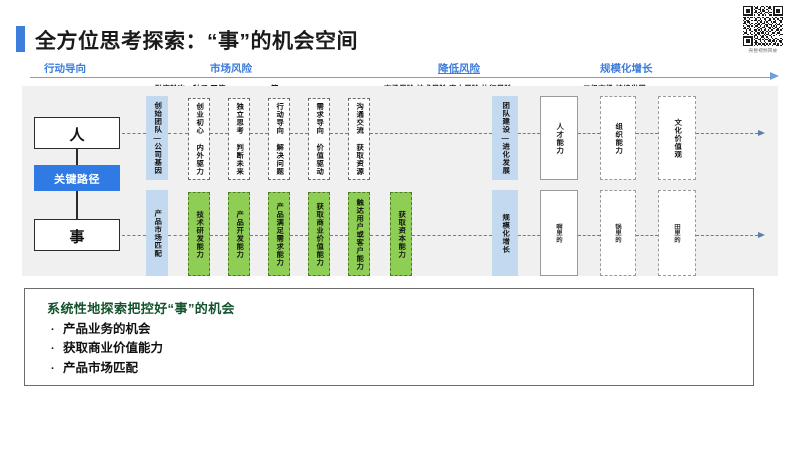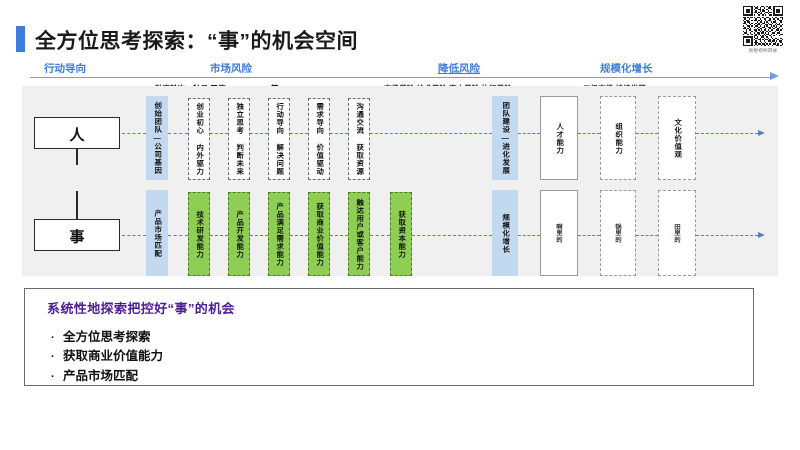--- a/index.html
+++ b/index.html
@@ -211,22 +211,22 @@
     left: 24px; top: 288px;
     width: 730px; height: 98px;
     background: #ffffff;
     border: 1.3px solid #6b6b6b;
     box-sizing: border-box;
     padding: 9px 0 0 22px;
   }
   .summary-title {
     font-size: 13px;
     font-weight: bold;
-    color: #4c1d95;
-    margin-bottom: 13px;
+    color: #14532d;
+    margin-bottom: 5px;
     letter-spacing: 0.4px;
   }
   .summary-list {
     margin: 0;
     padding: 0;
     list-style: none;
   }
   .summary-list li {
     font-size: 12.5px;
     font-weight: bold;
@@ -505,20 +505,21 @@
 </div>
 
 <div class="sub-label" style="left:155px; top:82px;">融资轮次：种子|天使|Pre-A|A|B|C等</div>
 <div class="sub-label" style="left:384px; top:82px;">市场风险 技术风险 资本风险 执行风险</div>
 <div class="sub-label" style="left:583px; top:82px;">二级市场/持续发展</div>
 
 <div class="panel">
 
   <div class="kp-box kp-person">人</div>
   <div class="kp-conn kp-conn-top"></div>
+  <div class="kp-mid">关键路径</div>
   <div class="kp-conn kp-conn-bot"></div>
   <div class="kp-box kp-thing">事</div>
 
   <div class="flow" style="left:100px;  top:47px; width:24px;"></div>
   <div class="flow" style="left:146px;  top:47px; width:20px;"></div>
   <div class="flow" style="left:188px;  top:47px; width:18px;"></div>
   <div class="flow" style="left:228px;  top:47px; width:18px;"></div>
   <div class="flow" style="left:268px;  top:47px; width:18px;"></div>
   <div class="flow" style="left:308px;  top:47px; width:18px;"></div>
   <div class="flow" style="left:348px;  top:47px; width:122px;"></div>
@@ -564,21 +565,21 @@
   <div class="vcard solid-white faint" style="left:518px; top:104px; width:38px; height:86px;">啊里的</div>
   <div class="vcard dash-gray faint" style="left:578px; top:104px; width:36px; height:86px;">锅里的</div>
   <div class="vcard dash-gray faint" style="left:636px; top:104px; width:38px; height:86px;">田里的</div>
 </div>
 
 <div class="summary">
   <div class="summary-title">系统性地探索把控好“事”的机会</div>
   <ul class="summary-list">
     <li>
       <span class="bullet">·</span>
-      <span>全方位思考探索</span>
+      <span>产品业务的机会</span>
     </li>
     <li>
       <span class="bullet">·</span>
       <span>获取商业价值能力</span>
     </li>
     <li>
       <span class="bullet">·</span>
       <span>产品市场匹配</span>
     </li>
   </ul>

